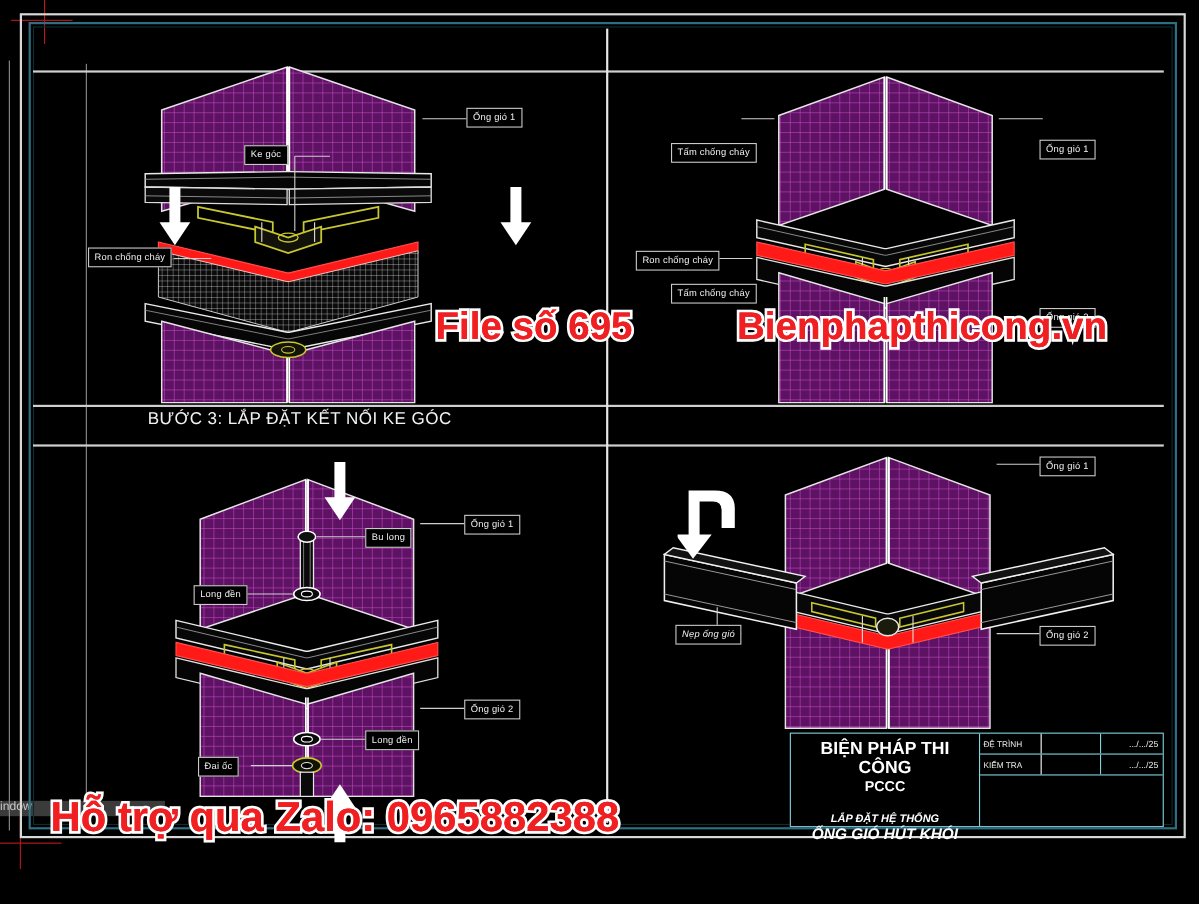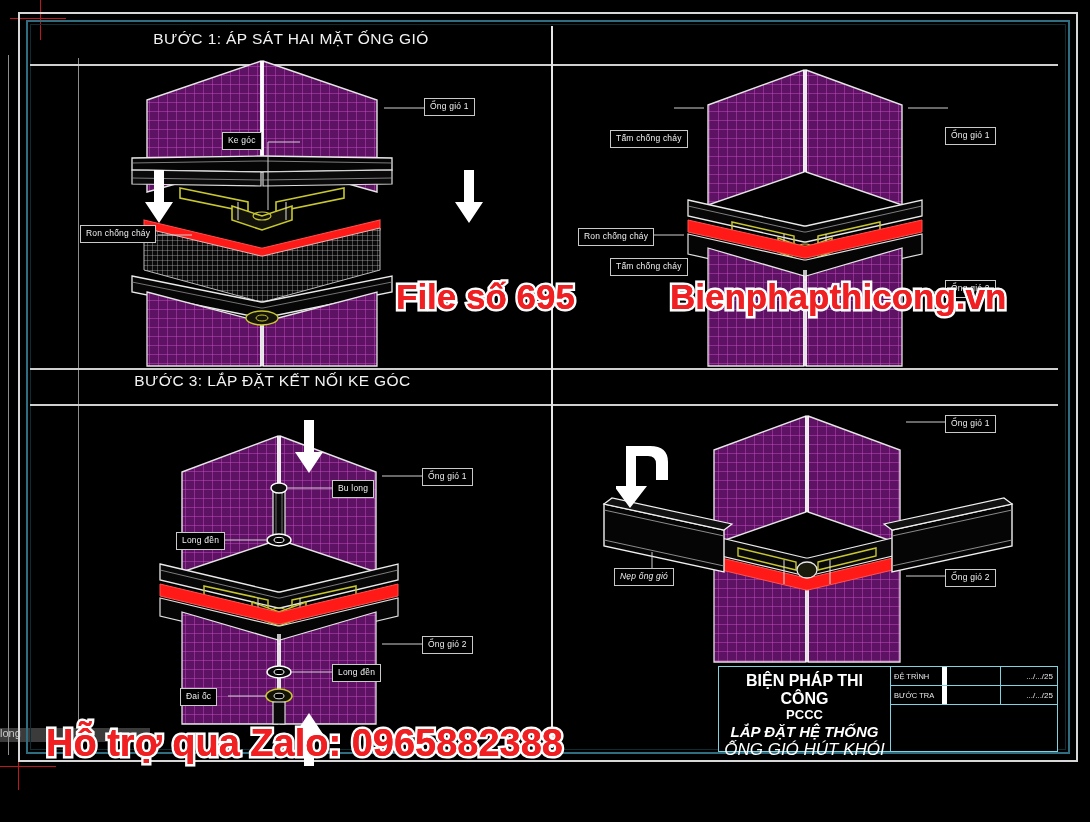--- a/index.html
+++ b/index.html
@@ -75,32 +75,32 @@
   }
   .tb-left {
     width: 172px;
     border-right: 1px solid #7fd3e0;
     padding: 5px 4px 4px 4px;
     text-align: center;
     color: #ffffff;
   }
   .tb-l1 { font-size: 16px; font-weight: bold; line-height: 1.12; }
   .tb-l2 { font-size: 13px; font-weight: bold; line-height: 1.12; }
-  .tb-l3 { font-size: 15px; font-weight: bold; font-style: italic; line-height: 1.14; margin-top: 1px; }
-  .tb-l4 { font-size: 17px; font-weight: normal; font-style: italic; line-height: 1.14; }
+  .tb-l3 { font-size: 10px; font-weight: bold; font-style: italic; line-height: 1.14; margin-top: 17px; }
+  .tb-l4 { font-size: 14px; font-weight: bold; font-style: italic; line-height: 1.14; }
   .tb-right { flex: 1; display: flex; flex-direction: column; }
   .tb-row {
     display: flex; align-items: center;
     border-bottom: 1px solid #7fd3e0;
     height: 19px;
   }
   .tb-row:last-child { border-bottom: none; flex: 1; }
   .tb-cell-label {
     width: 56px; height: 100%;
-    border-right: 5px solid #ffffff;
+    border-right: 1px solid #ffffff;
     color: #e9e9e9; font-size: 7.5px;
     display: flex; align-items: center; padding-left: 3px;
     white-space: nowrap;
   }
   .tb-cell-mid { flex: 1; height: 100%; border-right: 1px solid #7fd3e0; }
   .tb-cell-date {
     width: 56px; height: 100%;
     color: #e9e9e9; font-size: 8px;
     display: flex; align-items: center; justify-content: flex-end;
     padding-right: 4px; white-space: nowrap;
@@ -135,21 +135,21 @@
     position: absolute; background: #3a3a3a;
   }
   .edge-v { position: absolute; width: 1px; background: #9a9a9a; }
 </style>
 </head>
 <body>
 
 <div id="stage">
 
   <div class="oschrome-bar" style="left:0px; top:728px; width:150px; height:14px; background:#3b3b3b;"></div>
-  <div class="oschrome" style="left:0px; top:727px;">long</div>
+  <div class="oschrome" style="left:0px; top:727px;">indow</div>
   <div class="edge-v" style="left:8px; top:55px; height:700px; background:#8e8e8e;"></div>
   <div class="edge-v" style="left:78px; top:58px; height:690px; background:#8e8e8e;"></div>
 
   <div class="cross" style="left:10px; top:0px; width:56px; height:40px;">
     <div class="h" style="left:0; top:18px; width:56px;"></div>
     <div class="v" style="left:30px; top:0; height:40px;"></div>
   </div>
   <div class="cross" style="left:0px; top:740px; width:56px; height:50px;">
     <div class="h" style="left:0; top:26px; width:56px;"></div>
     <div class="v" style="left:18px; top:0; height:50px;"></div>
@@ -158,21 +158,20 @@
   <div class="frame-outer"></div>
   <div class="frame-inner"></div>
   <div class="frame-inner2"></div>
 
   <div class="rule-h" style="left:30px; top:64px; width:1028px;"></div>
   <div class="rule-h" style="left:30px; top:368px; width:1028px;"></div>
   <div class="rule-h" style="left:30px; top:404px; width:1028px;"></div>
   <div class="rule-v" style="left:551px; top:26px; height:722px;"></div>
 
   <div class="panel" style="left:32px; top:30px; width:518px; height:336px;">
-    <div class="panel-title">BƯỚC 1: ÁP SÁT HAI MẶT ỐNG GIÓ</div>
 
     <svg class="art" width="518" height="336" viewBox="0 0 518 336">
       <defs>
         <pattern id="grid1" width="9" height="9" patternUnits="userSpaceOnUse">
           <rect width="9" height="9" fill="#5d1263"></rect>
           <path d="M9 0 L0 0 0 9" fill="none" stroke="#cf4ecb" stroke-width="0.9"></path>
         </pattern>
         <pattern id="hatch1" width="5" height="5" patternUnits="userSpaceOnUse">
           <rect width="5" height="5" fill="#0b0b0b"></rect>
           <path d="M5 0 L0 0 0 5" fill="none" stroke="#cfcfcf" stroke-width="0.7"></path>
@@ -408,21 +407,21 @@
       <div class="tb-l3">LẮP ĐẶT HỆ THỐNG</div>
       <div class="tb-l4">ỐNG GIÓ HÚT KHÓI</div>
     </div>
     <div class="tb-right">
       <div class="tb-row">
         <div class="tb-cell-label">ĐỆ TRÌNH</div>
         <div class="tb-cell-mid"></div>
         <div class="tb-cell-date">.../.../25</div>
       </div>
       <div class="tb-row">
-        <div class="tb-cell-label">BƯỚC TRA</div>
+        <div class="tb-cell-label">KIỂM TRA</div>
         <div class="tb-cell-mid"></div>
         <div class="tb-cell-date">.../.../25</div>
       </div>
       <div class="tb-row"></div>
     </div>
   </div>
 
   <div style="position:absolute; left:396px; top:277px;">
     <span class="wm" style="font-size:35px; left:0; top:0;">File số 695</span>
     <span class="wm-inner" style="font-size:35px; left:0; top:0;">File số 695</span>

